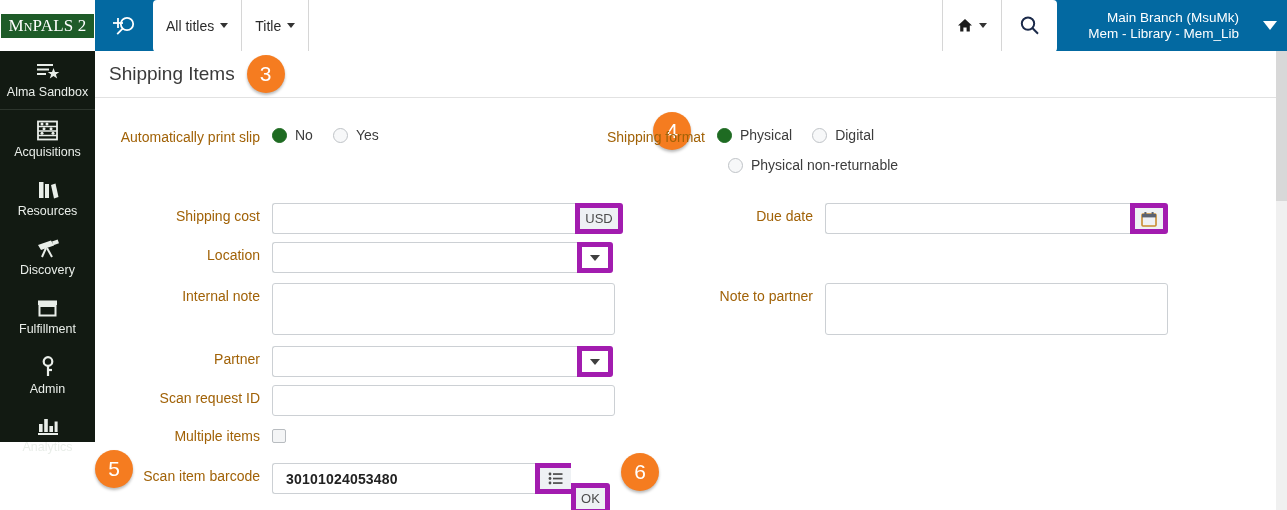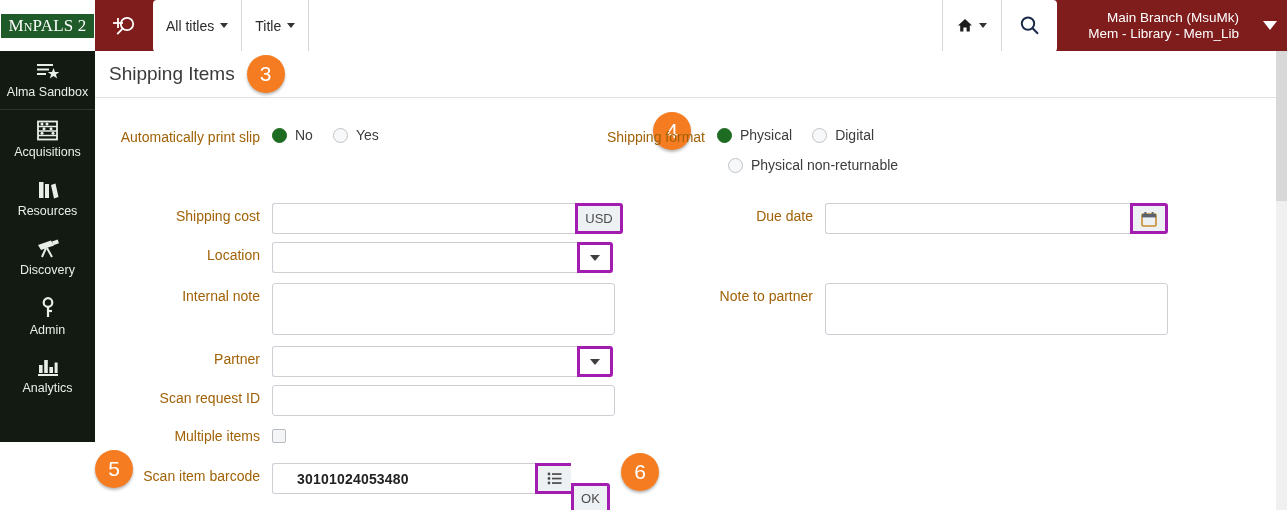--- a/index.html
+++ b/index.html
@@ -8,21 +8,21 @@
     width: 1287px; height: 510px;
     overflow: hidden;
     font-family: "Liberation Sans", sans-serif;
     background: #ffffff;
   }
 
   
   .topbar {
     position: absolute; top: 0; left: 0;
     width: 1287px; height: 51px;
-    background: #7f1d1d;
+    background: #0369a1;
     display: flex; align-items: center;
   }
   .logo-cell {
     width: 95px; height: 51px;
     background: #ffffff;
     display: flex; align-items: center; justify-content: center;
     flex: none;
   }
   .logo-box {
     background: #1e5b28;
@@ -152,40 +152,40 @@
   .ctrl { margin-left: 12px; }
 
   .txt {
     height: 31px;
     border: 1px solid #ccd0d4;
     border-radius: 3px;
     background: #fff;
     font-family: "Liberation Sans", sans-serif;
     font-size: 14px;
     color: #222;
-    padding: 0 24px;
+    padding: 0 13px;
     outline: none;
   }
   .ta {
     border: 1px solid #ccd0d4;
     border-radius: 3px;
     background: #fff;
     font-family: "Liberation Sans", sans-serif;
     font-size: 14px;
     color: #222;
     padding: 5px 7px;
     outline: none;
     resize: none;
   }
   .input-group { display: flex; align-items: stretch; }
   .input-group .txt { border-radius: 3px 0 0 3px; border-right: 0; }
   .addon {
     display: flex; align-items: center; justify-content: center;
     min-width: 34px; height: 31px;
-    border: 3px solid #a21caf;
+    border: 5px solid #a21caf;
     border-radius: 0 3px 3px 0;
     background: #eef1f4;
     font-size: 13px; color: #4c4c4c;
     cursor: pointer;
   }
   .addon.mid { border-radius: 0; border-right: 0; }
   .sel-arrow {
     width: 0; height: 0;
     border-left: 5px solid transparent;
     border-right: 5px solid transparent;
@@ -319,20 +319,27 @@
   <div class="side-item">
     <svg width="26" height="21" viewBox="0 0 26 21" aria-hidden="true">
       <path d="M3 7 L16 2.5 L19 7.5 L6 12 Z" fill="#e9eee9"></path>
       <rect x="17" y="3.5" width="6" height="4" transform="rotate(-20 17 3.5)" fill="#e9eee9"></rect>
       <line x1="11" y1="10" x2="7" y2="19" stroke="#e9eee9" stroke-width="2"></line>
       <line x1="12" y1="10" x2="17" y2="19" stroke="#e9eee9" stroke-width="2"></line>
     </svg>
     <span class="lbl">Discovery</span>
   </div>
 
+  <div class="side-item">
+    <svg width="23" height="20" viewBox="0 0 23 20" aria-hidden="true">
+      <rect x="2" y="2.5" width="19" height="4.5" fill="#e9eee9"></rect>
+      <rect x="3.5" y="8" width="16" height="9.5" fill="none" stroke="#e9eee9" stroke-width="2"></rect>
+    </svg>
+    <span class="lbl">Fulfillment</span>
+  </div>
 
   <div class="side-item">
     <svg width="18" height="22" viewBox="0 0 18 22" aria-hidden="true">
       <circle cx="9" cy="5.5" r="4.3" fill="none" stroke="#e9eee9" stroke-width="2.2"></circle>
       <line x1="9" y1="9.5" x2="9" y2="20" stroke="#e9eee9" stroke-width="2.2"></line>
       <line x1="9" y1="14" x2="13" y2="14" stroke="#e9eee9" stroke-width="2.2"></line>
     </svg>
     <span class="lbl">Admin</span>
   </div>
 

